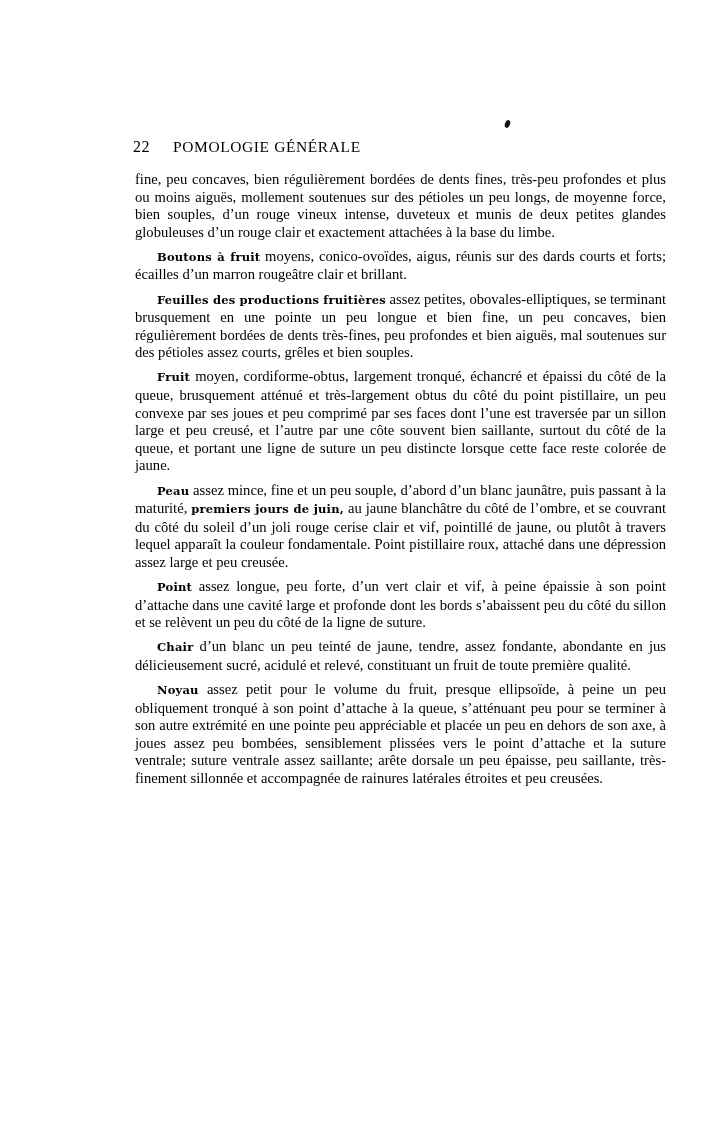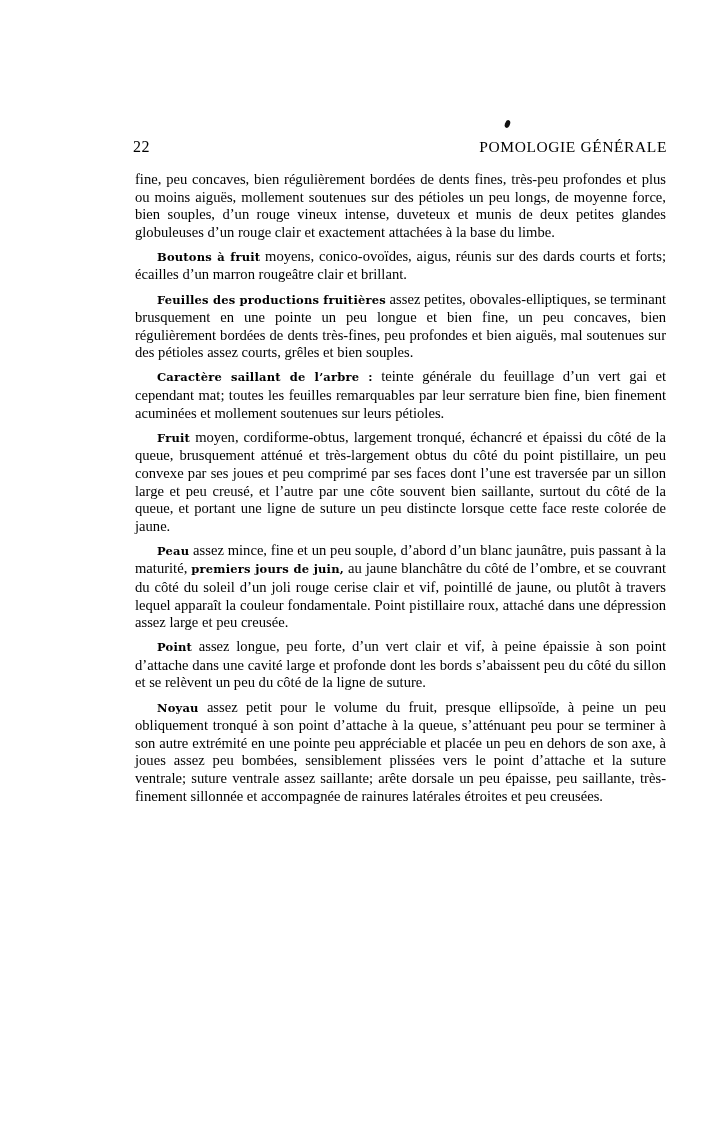--- a/index.html
+++ b/index.html
@@ -12,21 +12,21 @@
   .ink-mark {
     position: absolute; left: 505px; top: 120px; width: 5px; height: 8px;
     background: #111; border-radius: 50%; transform: rotate(20deg);
   }
   .header {
     position: absolute; left: 133px; top: 138px; width: 534px; height: 20px;
     font-family: "Liberation Serif", serif;
   }
   .page-number { position: absolute; left: 0; top: 0; font-size: 16px; letter-spacing: 0.5px; }
   .running-title {
-    position: absolute; left: 0; right: 0; top: 0; text-align: right;
+    position: absolute; left: 0; right: 0; top: 0; text-align: left;
     font-size: 15.5px; letter-spacing: 0.6px; padding-left: 40px;
   }
   .body-text {
     position: absolute; left: 135px; top: 171px; width: 531px;
     font-family: "Liberation Serif", serif;
     font-size: 14.6px; line-height: 17.6px;
     text-align: justify; hyphens: manual;
   }
   .para { margin: 0 0 6.5px 0; text-indent: 22px; }
   .para.first { text-indent: 0; }
@@ -50,28 +50,28 @@
     <p class="para first">
       <span>fine, peu concaves, bien régulièrement bordées de dents fines, très-peu profondes et plus ou moins aiguës, mollement soutenues sur des pétioles un peu longs, de moyenne force, bien souples, d’un rouge vineux intense, duveteux et munis de deux petites glandes globuleuses d’un rouge clair et exactement attachées à la base du limbe.</span>
     </p>
     <p class="para">
       <span class="term">Boutons à fruit</span><span> moyens, conico-ovoïdes, aigus, réunis sur des dards courts et forts; écailles d’un marron rougeâtre clair et brillant.</span>
     </p>
     <p class="para">
       <span class="term">Feuilles des productions fruitières</span><span> assez petites, obovales-elliptiques, se terminant brusquement en une pointe un peu longue et bien fine, un peu concaves, bien régulièrement bordées de dents très-fines, peu profondes et bien aiguës, mal soutenues sur des pétioles assez courts, grêles et bien souples.</span>
     </p>
     <p class="para">
-      <span class="term">Caractère saillant de l’arbre :</span><span> teinte générale du feuillage d’un vert gai et cependant mat; toutes les feuilles remarquables par leur serrature bien fine, bien finement acuminées et mollement soutenues sur leurs pétioles.</span>
-    </p>
-    <p class="para">
       <span class="term">Fruit</span><span> moyen, cordiforme-obtus, largement tronqué, échancré et épaissi du côté de la queue, brusquement atténué et très-largement obtus du côté du point pistillaire, un peu convexe par ses joues et peu comprimé par ses faces dont l’une est traversée par un sillon large et peu creusé, et l’autre par une côte souvent bien saillante, surtout du côté de la queue, et portant une ligne de suture un peu distincte lorsque cette face reste colorée de jaune.</span>
     </p>
     <p class="para">
       <span class="term">Peau</span><span> assez mince, fine et un peu souple, d’abord d’un blanc jaunâtre, puis passant à la maturité, </span><span class="term">premiers jours de juin,</span><span> au jaune blanchâtre du côté de l’ombre, et se couvrant du côté du soleil d’un joli rouge cerise clair et vif, pointillé de jaune, ou plutôt à travers lequel apparaît la couleur fondamentale. Point pistillaire roux, attaché dans une dépression assez large et peu creusée.</span>
     </p>
     <p class="para">
       <span class="term">Point</span><span> assez longue, peu forte, d’un vert clair et vif, à peine épaissie à son point d’attache dans une cavité large et profonde dont les bords s’abaissent peu du côté du sillon et se relèvent un peu du côté de la ligne de suture.</span>
     </p>
     <p class="para">
+      <span class="term">Chair</span><span> d’un blanc un peu teinté de jaune, tendre, assez fondante, abondante en jus délicieusement sucré, acidulé et relevé, constituant un fruit de toute première qualité.</span>
+    </p>
+    <p class="para">
       <span class="term">Noyau</span><span> assez petit pour le volume du fruit, presque ellipsoïde, à peine un peu obliquement tronqué à son point d’attache à la queue, s’atténuant peu pour se terminer à son autre extrémité en une pointe peu appréciable et placée un peu en dehors de son axe, à joues assez peu bombées, sensiblement plissées vers le point d’attache et la suture ventrale; suture ventrale assez saillante; arête dorsale un peu épaisse, peu saillante, très-finement sillonnée et accompagnée de rainures latérales étroites et peu creusées.</span>
     </p>
   </div>
 </div>
 
 </body></html>

